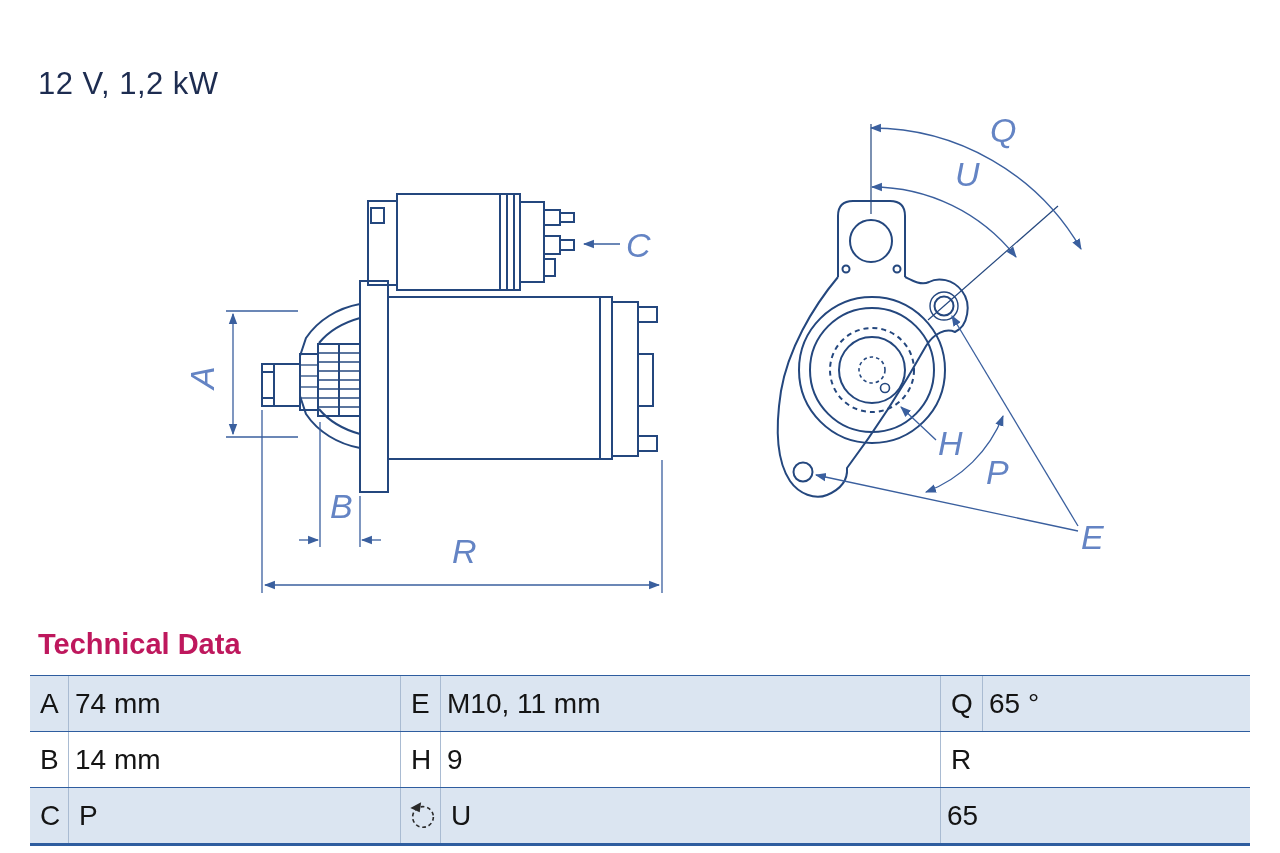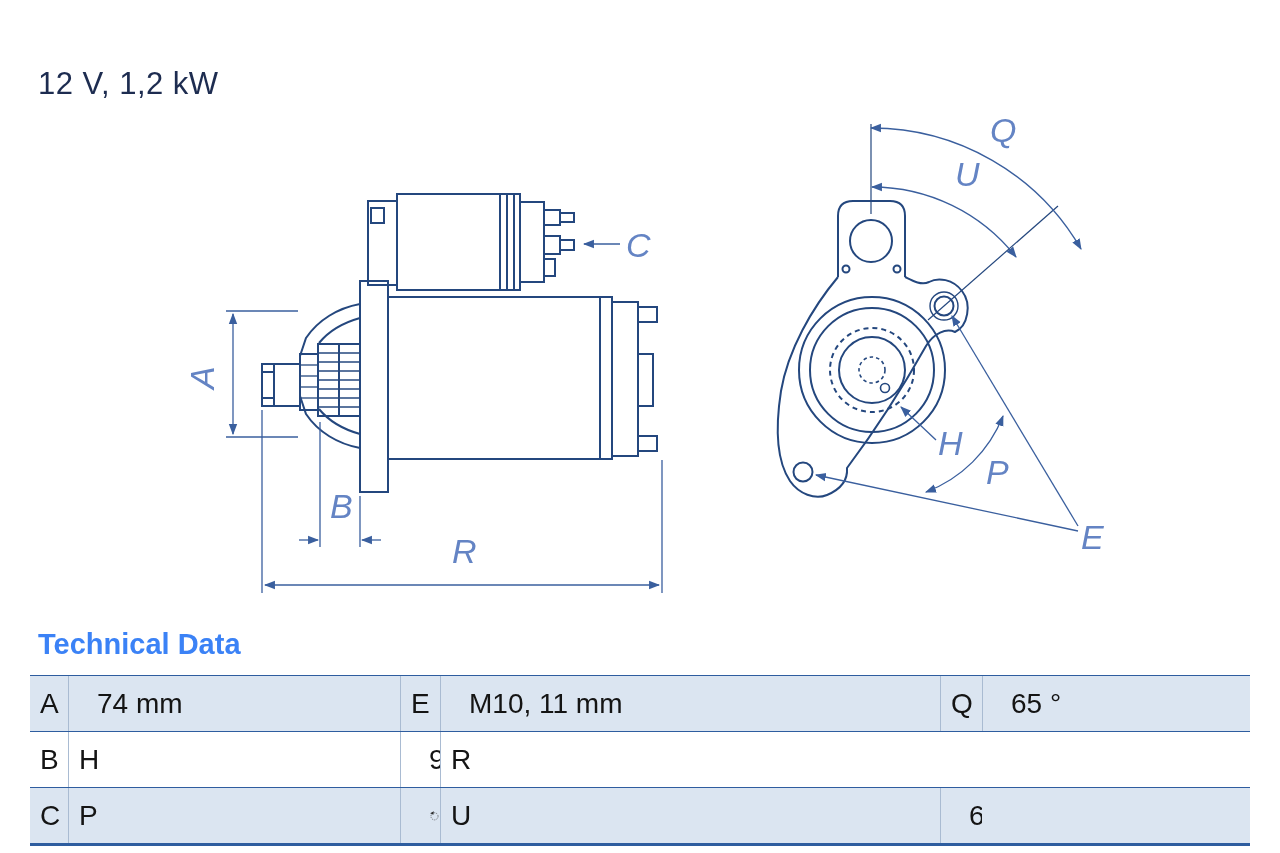--- a/index.html
+++ b/index.html
@@ -9,21 +9,21 @@
 
   .title {
     position:absolute; left:38px; top:22px;
     font-size:31px; font-weight:500; color:#1d2c50; letter-spacing:0.5px;
   }
 
   .drawing { position:absolute; left:0; top:0; }
 
   .tech-heading {
     position:absolute; left:38px; top:584px;
-    font-size:29px; font-weight:bold; color:#3b82f6;
+    font-size:29px; font-weight:bold; color:#be185d;
   }
 
   .tech-table {
     position:absolute; left:30px; top:631px; width:1220px;
     border-bottom:3px solid #2e5d9f;
   }
   .trow {
     display:grid;
     grid-template-columns:38px 332px 40px 500px 42px 268px;
     height:56px;
@@ -32,21 +32,21 @@
   }
   .trow.alt { background:#dbe5f1; }
   .cell {
     display:flex; align-items:center;
     font-size:28px; color:#141414;
     border-left:1px solid #a9bbd2;
     padding-left:10px;
     overflow:hidden; white-space:nowrap;
   }
   .cell:first-child { border-left:none; }
-  .cell.val { padding-left:28px; }
+  .cell.val { padding-left:6px; }
   .rot-icon { width:32px; height:32px; display:block; }
 </style>
 </head>
 <body>
 
 <div class="page">
 
   <div class="title">12 V, 1,2 kW</div>
 
   <svg class="drawing" width="1280" height="585" viewBox="0 0 1280 585">
@@ -192,20 +192,21 @@
       <div class="cell key">A</div>
       <div class="cell val">74 mm</div>
       <div class="cell key">E</div>
       <div class="cell val">M10, 11 mm</div>
       <div class="cell key">Q</div>
       <div class="cell val">65 °</div>
     </div>
 
     <div class="trow">
       <div class="cell key">B</div>
+      <div class="cell val">14 mm</div>
       <div class="cell key">H</div>
       <div class="cell val">9</div>
       <div class="cell key">R</div>
     </div>
 
     <div class="trow alt">
       <div class="cell key">C</div>
       <div class="cell key">P</div>
       <div class="cell val">
         <svg class="rot-icon" viewBox="0 0 34 34">

